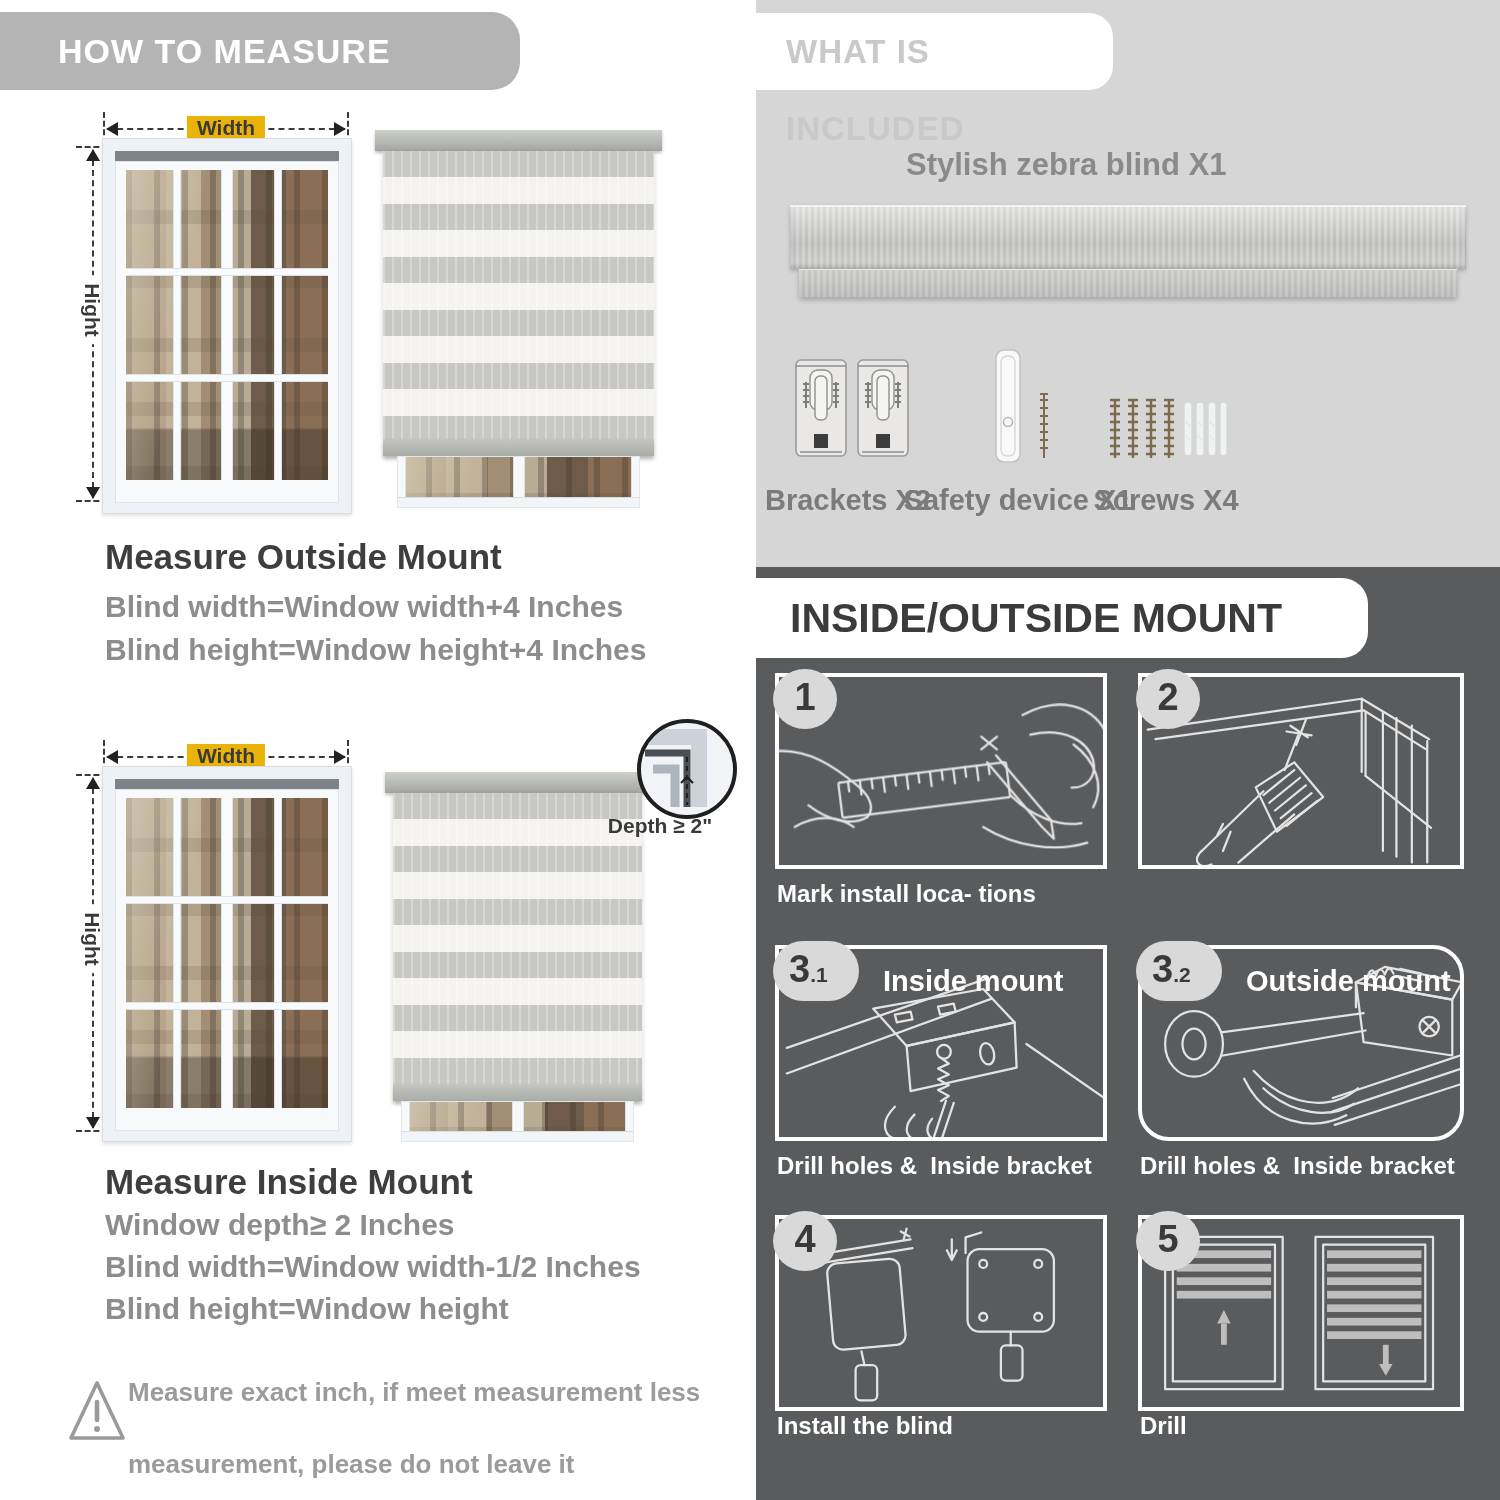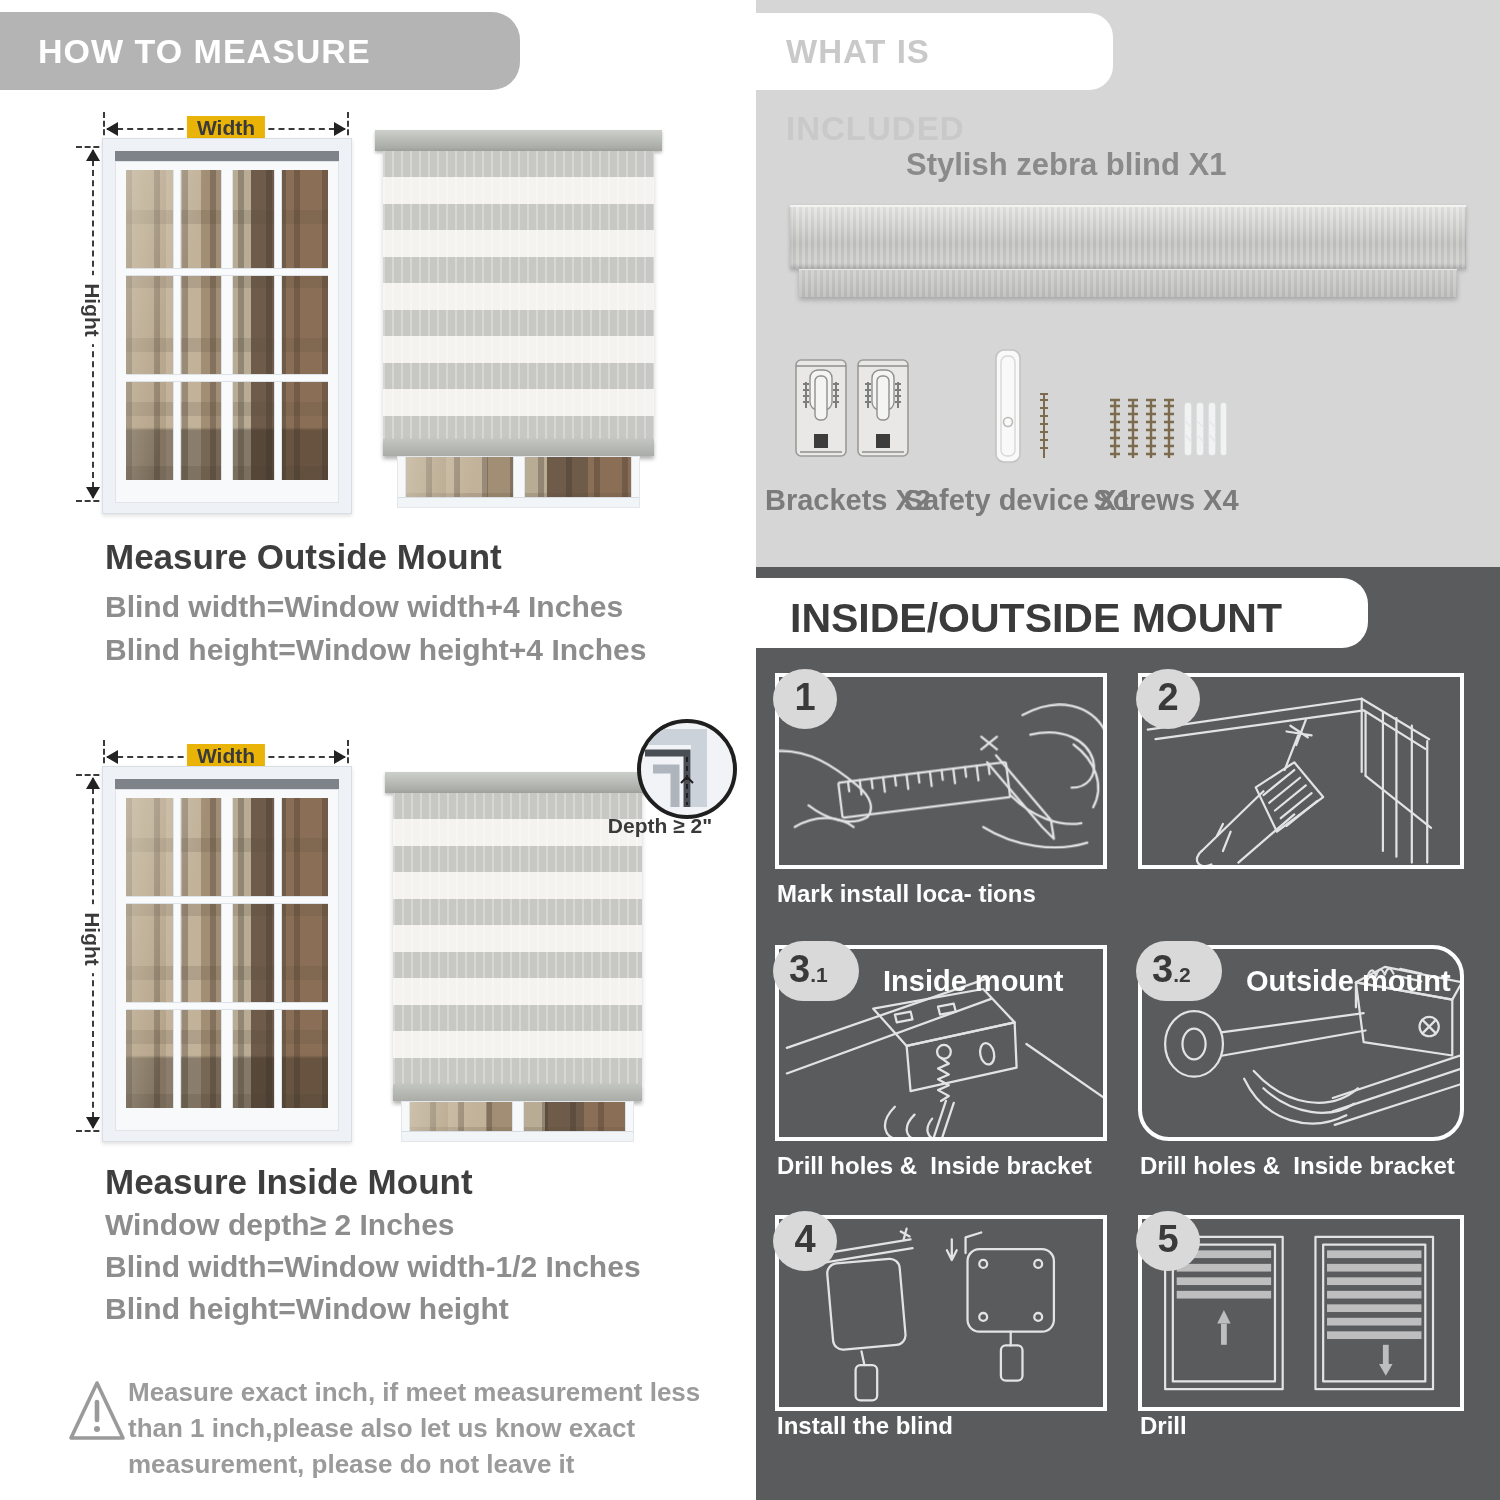--- a/index.html
+++ b/index.html
@@ -3,25 +3,25 @@
 <meta charset="utf-8">
 <style>
   html,body{margin:0;padding:0;background:#fff;}
   .canvas{position:relative;width:1500px;height:1500px;background:#ffffff;overflow:hidden;
           font-family:"Liberation Sans","DejaVu Sans",sans-serif;}
   .abs{position:absolute;}
 
   
   .h-badge{position:absolute;left:0;top:12px;width:520px;height:78px;background:#b4b4b4;
            border-radius:0 28px 28px 0;color:#fff;font-size:34px;font-weight:bold;
-           line-height:78px;padding-left:38px;letter-spacing:1px;box-sizing:border-box;}
+           line-height:78px;padding-left:58px;letter-spacing:1px;box-sizing:border-box;}
   .badge-included{position:absolute;left:0;top:13px;width:357px;height:77px;background:#ffffff;
            border-radius:0 24px 24px 0;color:#c9c9c9;font-size:33px;font-weight:bold;
            line-height:77px;padding-left:30px;letter-spacing:1px;box-sizing:border-box;}
-  .badge-mount{position:absolute;left:0;top:11px;width:612px;height:70px;background:#ffffff;
+  .badge-mount{position:absolute;left:0;top:11px;width:612px;height:80px;background:#ffffff;
            border-radius:0 26px 26px 0;color:#3b3b3b;font-size:41px;font-weight:bold;
            line-height:80px;padding-left:34px;box-sizing:border-box;}
 
   
   .sec-title{position:absolute;font-size:35px;font-weight:bold;color:#3e3e3e;}
   .sec-line{position:absolute;font-size:30px;font-weight:bold;color:#8d8d8d;}
   .note-line{position:absolute;font-size:26px;font-weight:bold;color:#9b9b9b;line-height:36px;white-space:pre-wrap;}
   .depth-label{position:absolute;font-size:21px;font-weight:bold;color:#3a3a3a;text-align:center;}
 
   
@@ -213,21 +213,20 @@
   <div class="sec-line" style="left:105px;top:1208px;">Window depth≥ 2 Inches</div>
   <div class="sec-line" style="left:105px;top:1250px;">Blind width=Window width-1/2 Inches</div>
   <div class="sec-line" style="left:105px;top:1292px;">Blind height=Window height</div>
 
   <svg class="abs" style="left:68px;top:1378px;" width="58" height="66" viewBox="0 0 58 66">
     <polygon points="29,5 55,60 3,60" fill="none" stroke="#9a9a9a" stroke-width="3.6" stroke-linejoin="round"></polygon>
     <line x1="29" y1="24" x2="29" y2="42" stroke="#9a9a9a" stroke-width="4.6" stroke-linecap="round"></line>
     <circle cx="29" cy="51" r="3" fill="#9a9a9a"></circle>
   </svg>
   <div class="note-line" style="left:128px;top:1374px;">Measure exact inch, if meet measurement less</div>
-  <div class="note-line" style="left:128px;top:1410px;">than 1 inch,please also let us know exact</div>
   <div class="note-line" style="left:128px;top:1446px;">measurement, please do not leave it</div>
 
   <div class="panel-light">
     <div class="badge-included">WHAT IS INCLUDED</div>
     <div class="blind-label">Stylish zebra blind X1</div>
     <div class="bar-top"></div>
     <div class="bar-bottom"></div>
 
     <svg class="abs" style="left:38px;top:356px;" width="116" height="108" viewBox="0 0 116 108">
       <g stroke="#9a9a98" stroke-width="1.6" fill="#e9e8e6">

